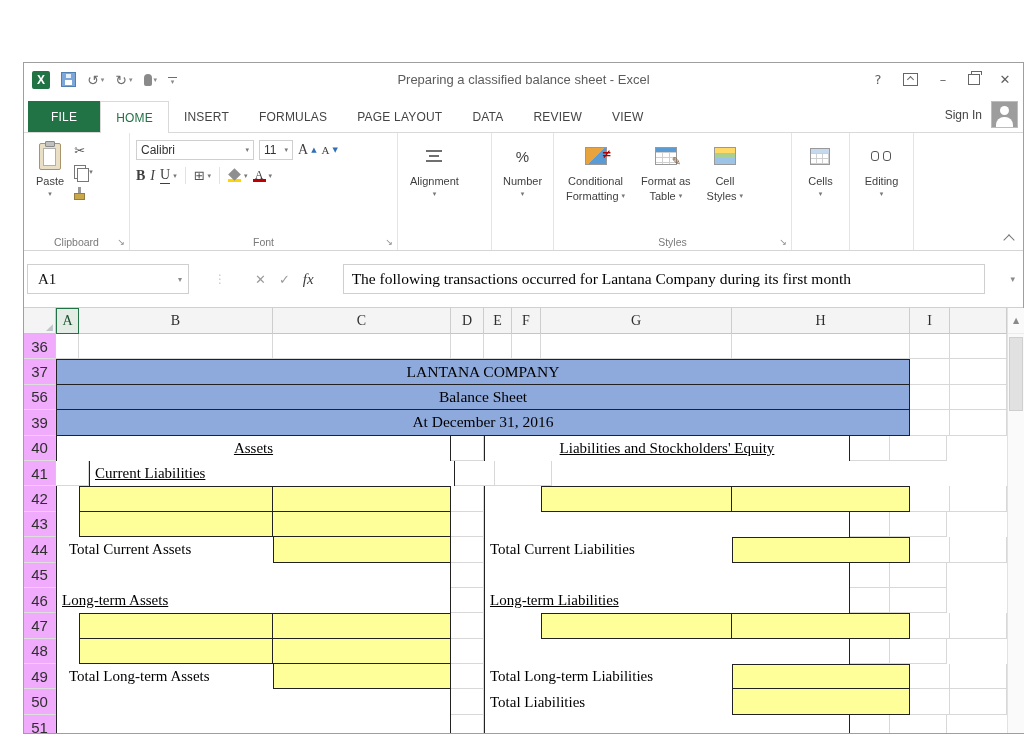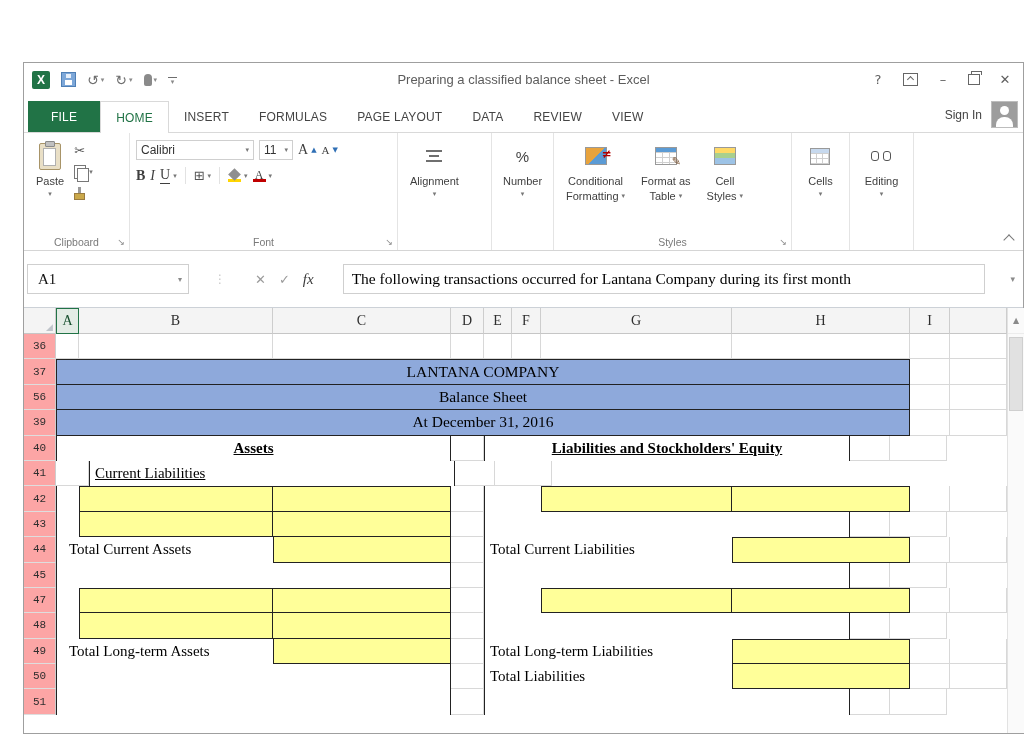--- a/index.html
+++ b/index.html
@@ -114,34 +114,34 @@
 
   
   .sheet{flex:1;display:flex;min-height:0;background:#fff}
   .sheet-main{width:983px;flex:none;overflow:hidden}
   .hdr-row{display:flex;height:26px}
   .hdr{background:#f4f4f4;box-sizing:border-box;border-right:1px solid #cdcdcd;border-bottom:1px solid #c6c6c6;display:flex;align-items:center;justify-content:center;font-family:"Liberation Serif",serif;font-size:14px;color:#2e2e2e;flex:none;height:100%}
   .hdr.corner{width:32px;position:relative}
   .tri{position:absolute;right:2px;bottom:2px;font-size:9px;color:#bfc4ca;line-height:8px}
   .hdr.act{background:#e3ece5;border:1px solid #217346;color:#17502e}
   .row{display:flex;height:25.4px}
-  .rh{width:32px;flex:none;background:#fca5a5;box-sizing:border-box;border-right:1px solid #cdcdcd;border-bottom:1px solid #dedede;display:flex;align-items:center;justify-content:center;font-family:Liberation Mono, monospace;font-size:11px;color:#2e2e2e;height:100%}
+  .rh{width:32px;flex:none;background:#f0abfc;box-sizing:border-box;border-right:1px solid #cdcdcd;border-bottom:1px solid #dedede;display:flex;align-items:center;justify-content:center;font-family:Liberation Sans, sans-serif;font-size:15px;color:#2e2e2e;height:100%}
   .cell{box-sizing:border-box;flex:none;height:100%;font-family:"Liberation Serif",serif;font-size:15px;color:#000;display:flex;align-items:center;overflow:hidden;white-space:nowrap;background:#fff}
   .wA{width:23px}.wB{width:194px}.wC{width:178px}.wD{width:33px}.wE{width:28px}.wF{width:29px}.wG{width:191px}.wH{width:178px}.wI{width:40px}.wJ{width:57px}
   .wAH{width:854px}.wAC{width:395px}.wEH{width:366px}.wEF{width:57px}.wEG{width:248px}.wAB{width:217px}
   .g{border-right:1px solid #d8d8d8;border-bottom:1px solid #d8d8d8}
   .obl{border-left:1px solid #222}
   .obr{border-right:1px solid #222}
   .yellow{background:#FFFF99;border:1px solid #222}
   .nl{border-left:none}
   .nt{border-top:none}
   .blue{background:#8EA9DB;border:1px solid #222;border-top:none;justify-content:center;font-size:15.5px}
   .bt{border-top:1px solid #222}
   .und{text-decoration:underline}
-  .bold{font-weight:bold}
+  .bold{font-weight:normal}
   .ctr{justify-content:center}
   .pl1{padding-left:5px}
   .pl2{padding-left:12px}
   .scroll{width:16px;flex:none;border-left:1px solid #e2e2e2;background:#fafafa;display:flex;flex-direction:column;align-items:center}
   .scroll .up{height:25px;width:100%;display:flex;align-items:center;justify-content:center;font-size:8px;color:#8a8a8a;border-bottom:1px solid #ececec}
   .thumb{width:12px;height:72px;background:#e1e1e1;border:1px solid #cfcfcf;margin-top:3px}
 </style>
 </head>
 <body>
 
@@ -509,20 +509,28 @@
 
       <div class="row">
         <div class="rh">45</div>
         <div class="cell wAC obl obr"></div>
         <div class="cell wD g"></div>
         <div class="cell wEH obl obr"></div>
         <div class="cell wI g"></div>
         <div class="cell wJ g"></div>
       </div>
 
+      <div class="row">
+        <div class="rh">46</div>
+        <div class="cell wAC obl obr pl1 und">Long-term Assets</div>
+        <div class="cell wD g"></div>
+        <div class="cell wEH obl obr pl1 und">Long-term Liabilities</div>
+        <div class="cell wI g"></div>
+        <div class="cell wJ g"></div>
+      </div>
 
       <div class="row">
         <div class="rh">47</div>
         <div class="cell wA obl"></div>
         <div class="cell wB yellow"></div>
         <div class="cell wC yellow nl"></div>
         <div class="cell wD g"></div>
         <div class="cell wEF obl"></div>
         <div class="cell wG yellow"></div>
         <div class="cell wH yellow nl"></div>

